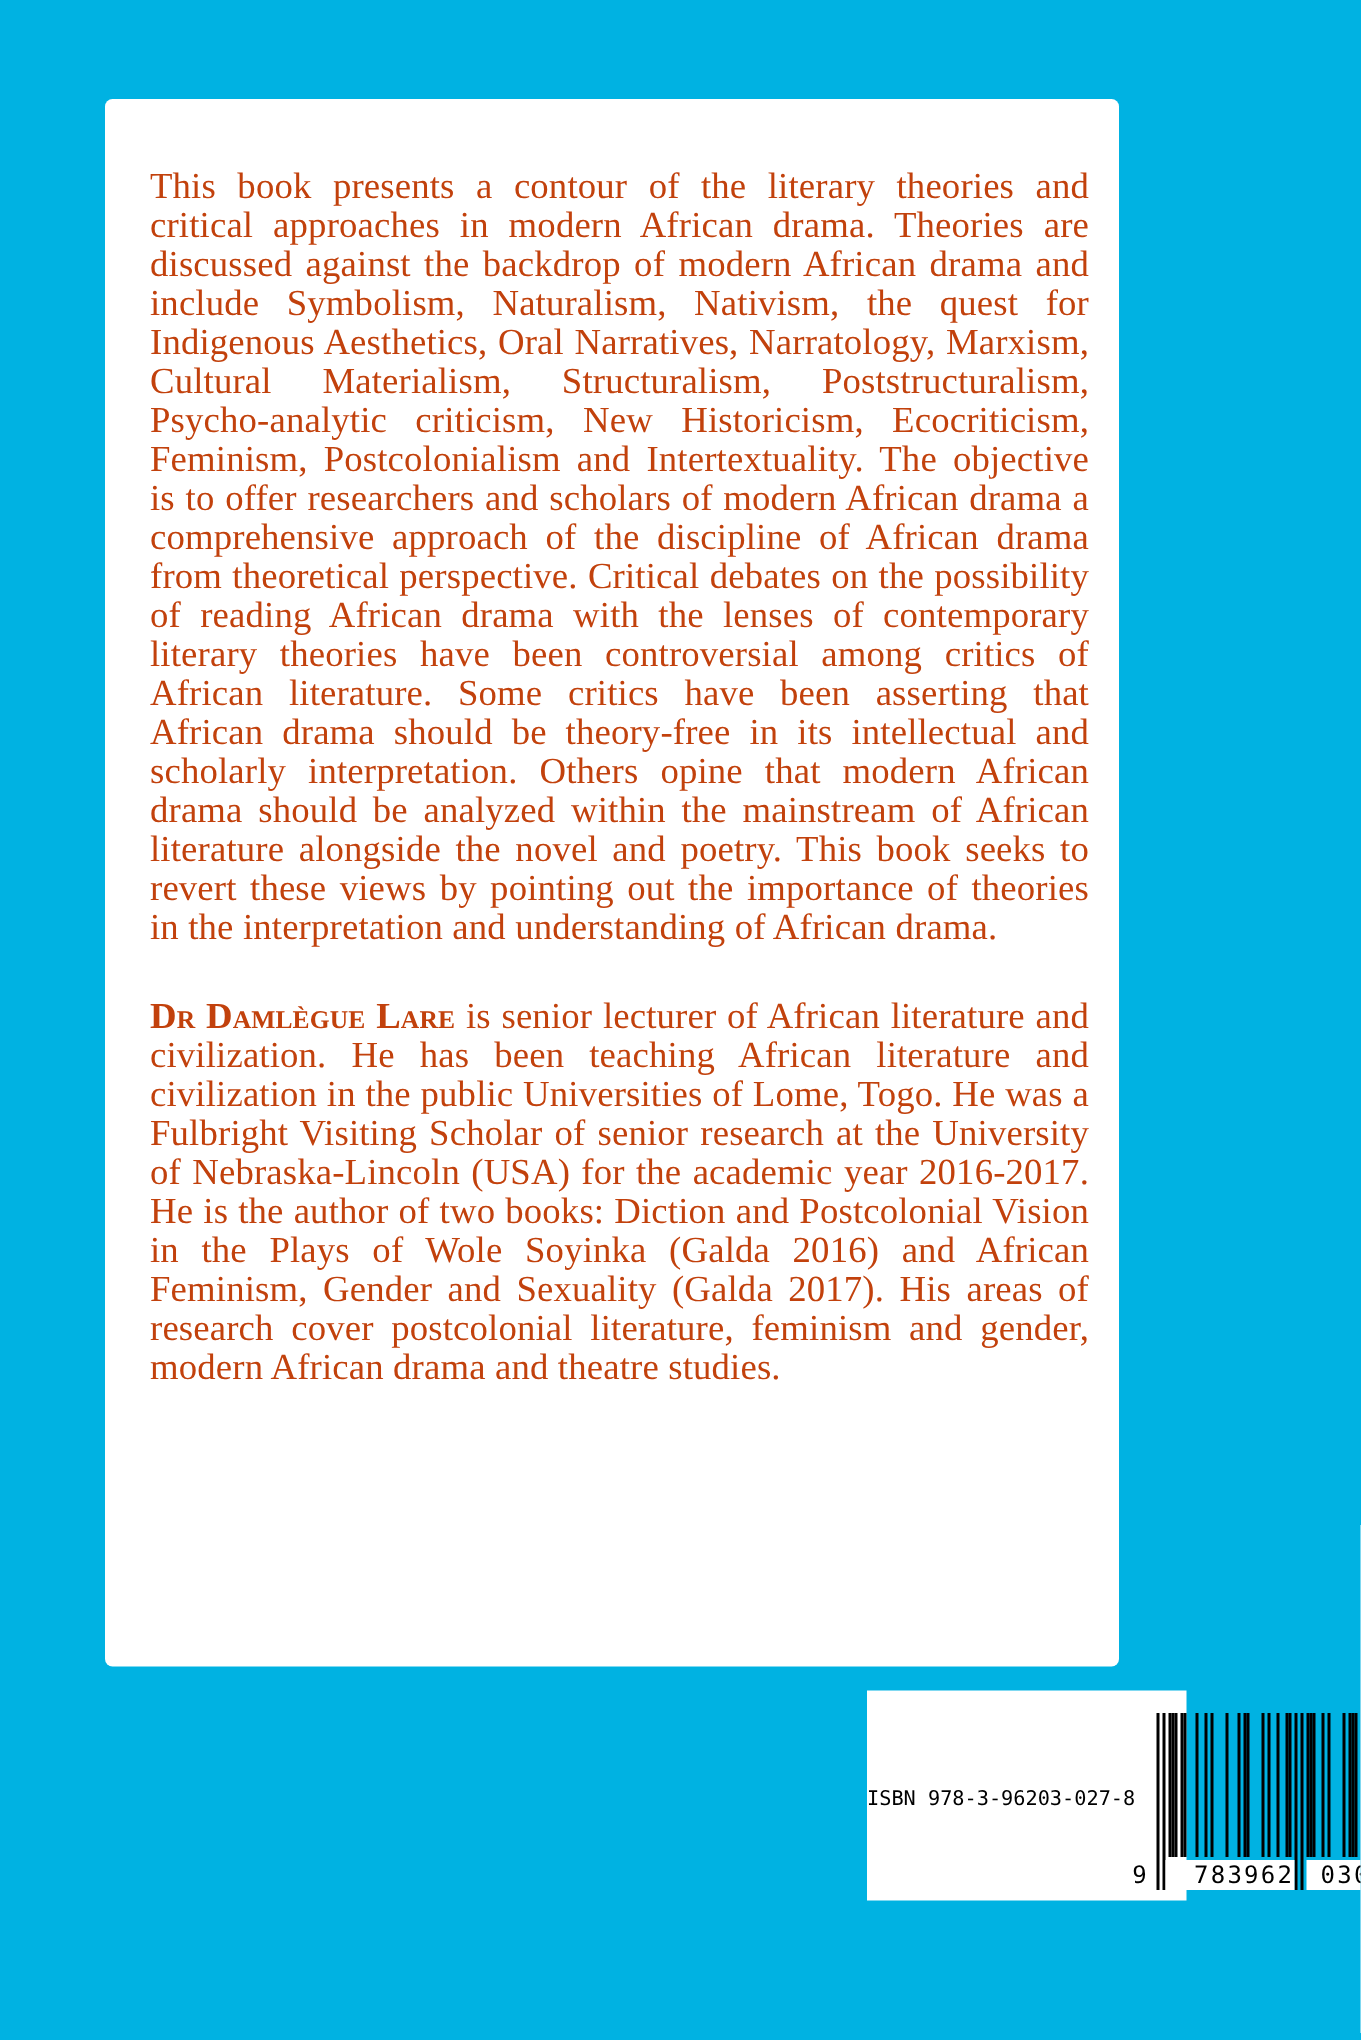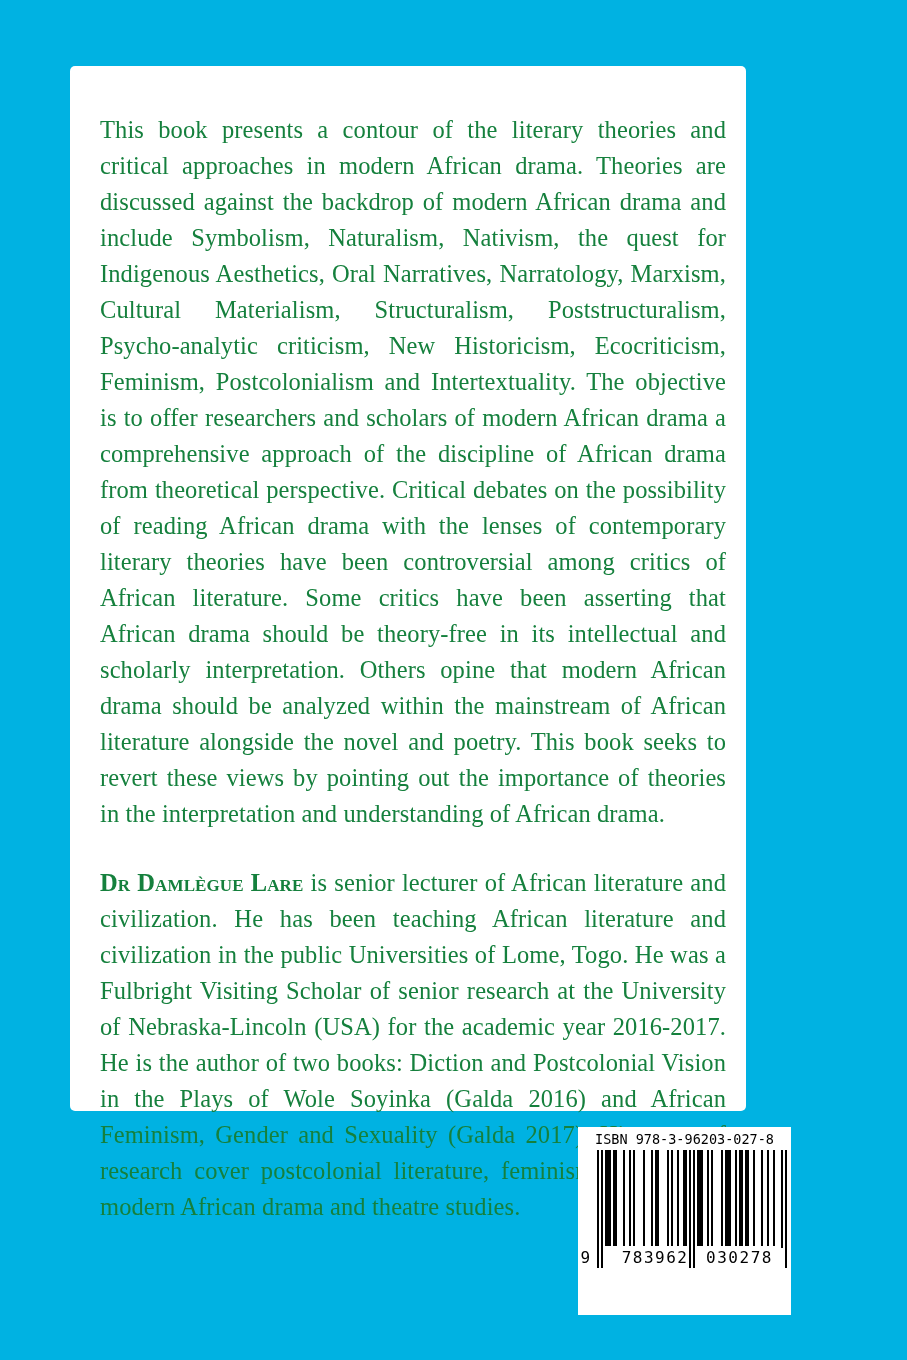--- a/index.html
+++ b/index.html
@@ -21,43 +21,43 @@
     top: 66px;
     width: 676px;
     height: 1045px;
     background: #ffffff;
     border-radius: 5px;
     box-sizing: border-box;
     padding: 46px 20px 0 30px;
   }
   .panel p {
     margin: 0;
-    color: #15803d;
+    color: #c2410c;
     font-size: 24.5px;
-    line-height: 36px;
+    line-height: 26px;
     text-align: justify;
     letter-spacing: 0.1px;
   }
   .panel p.bio {
     margin-top: 33px;
   }
   .author-name {
     font-variant: small-caps;
     font-weight: bold;
   }
   
   .barcode-box {
     position: absolute;
     left: 578px;
     top: 1127px;
     width: 213px;
-    height: 188px;
+    height: 140px;
     background: #ffffff;
     display: flex;
-    flex-direction: column;
+    flex-direction: row;
     align-items: center;
     box-sizing: border-box;
     padding-top: 4px;
   }
   .isbn-label {
     font-family: "DejaVu Sans Mono", monospace;
     font-size: 13.5px;
     color: #000;
     white-space: nowrap;
     letter-spacing: 0px;

